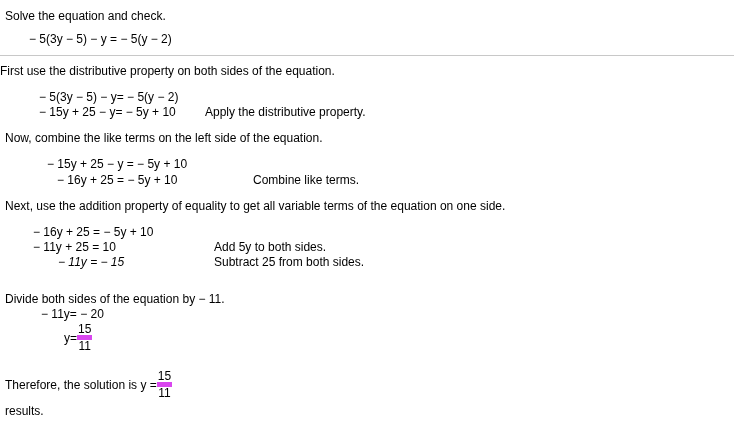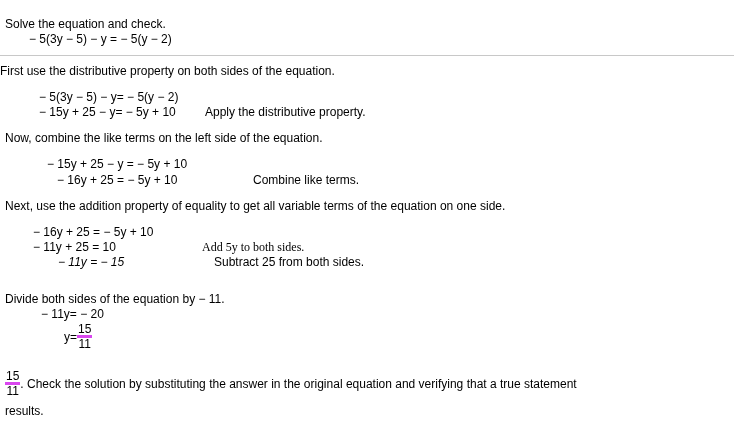--- a/index.html
+++ b/index.html
@@ -3,50 +3,50 @@
 <meta charset="utf-8">
 <style>
   html, body { margin: 0; padding: 0; background: #ffffff; }
   body {
     width: 734px; height: 436px; overflow: hidden; position: relative;
     font-family: "Liberation Sans", sans-serif; font-size: 12px; color: #000;
   }
   .abs { position: absolute; white-space: nowrap; line-height: 14px; }
   .divider { position: absolute; left: 0; top: 55px; width: 734px; height: 1px; background: #c8c8c8; }
   .frac { display: inline-block; vertical-align: middle; text-align: center; line-height: 12px; }
-  .frac .num { display: block; padding: 0 1px; border-bottom: 3px solid #d946ef; }
+  .frac .num { display: block; padding: 0 1px; border-bottom: 5px solid #d946ef; }
   .frac .den { display: block; padding: 0 1px; }
 </style>
 </head>
 <body>
 
-<div class="abs" style="left:5px;top:17px;">Solve the equation and check.</div>
+<div class="abs" style="left:5px;top:9px;">Solve the equation and check.</div>
 <div class="abs" style="left:29px;top:32px;">− 5(3y − 5) − y =  − 5(y − 2)</div>
 
 <div class="divider"></div>
 
 <div class="abs" style="left:0;top:64px;">First use the distributive property on both sides of the equation.</div>
 <div class="abs" style="left:39px;top:90px;">− 5(3y − 5) − y= − 5(y − 2)</div>
 <div class="abs" style="left:39px;top:105px;">− 15y + 25 − y= − 5y + 10</div>
 <div class="abs" style="left:205px;top:105px;">Apply the distributive property.</div>
 
 <div class="abs" style="left:5px;top:131px;">Now, combine the like terms on the left side of the equation.</div>
 <div class="abs" style="left:39px;top:157px;margin-left:8px;">− 15y + 25 − y  =  − 5y + 10</div>
 <div class="abs" style="left:57px;top:173px;">− 16y + 25  =  − 5y + 10</div>
 <div class="abs" style="left:207px;top:173px;margin-left:46px;">Combine like terms.</div>
 
 <div class="abs" style="left:5px;top:199px;">Next, use the addition property of equality to get all variable terms of the equation on one side.</div>
 <div class="abs" style="left:33px;top:225px;">− 16y + 25 = − 5y + 10</div>
 <div class="abs" style="left:33px;top:240px;">− 11y + 25 = 10</div>
 <div class="abs" style="left:58px;top:255px;font-style:italic;">− 11y = − 15</div>
-<div class="abs" style="left:202px;top:240px;font-family:Liberation Serif, serif;">Add 5y to both sides.</div>
+<div class="abs" style="left:214px;top:240px;">Add 5y to both sides.</div>
 <div class="abs" style="left:214px;top:255px;">Subtract 25 from both sides.</div>
 
 <div class="abs" style="left:5px;top:292px;">Divide both sides of the equation by  − 11.</div>
 <div class="abs" style="left:41px;top:307px;">− 11y= − 20</div>
 <div class="abs" style="left:64px;top:323px;line-height:12px;">
   <span style="vertical-align:middle;">y=</span><span class="frac"><span class="num">15</span><span class="den">11</span></span>
 </div>
 
 <div class="abs" style="left:5px;top:370px;line-height:12px;">
-  <span class="frac"><span class="num">15</span><span class="den">11</span></span><span style="vertical-align:middle;">. Check the solution by substituting the answer in the original equation and verifying that a true statement</span>
+  <span style="vertical-align:middle;">Therefore, the solution is y =</span><span class="frac"><span class="num">15</span><span class="den">11</span></span>
 </div>
 <div class="abs" style="left:5px;top:404px;">results.</div>
 
 </body></html>

